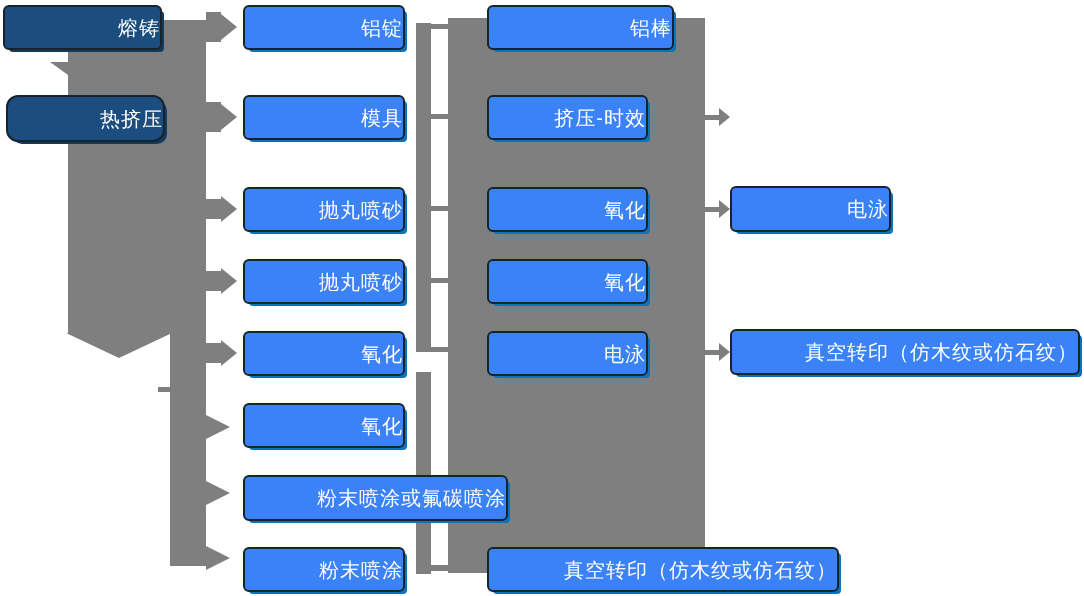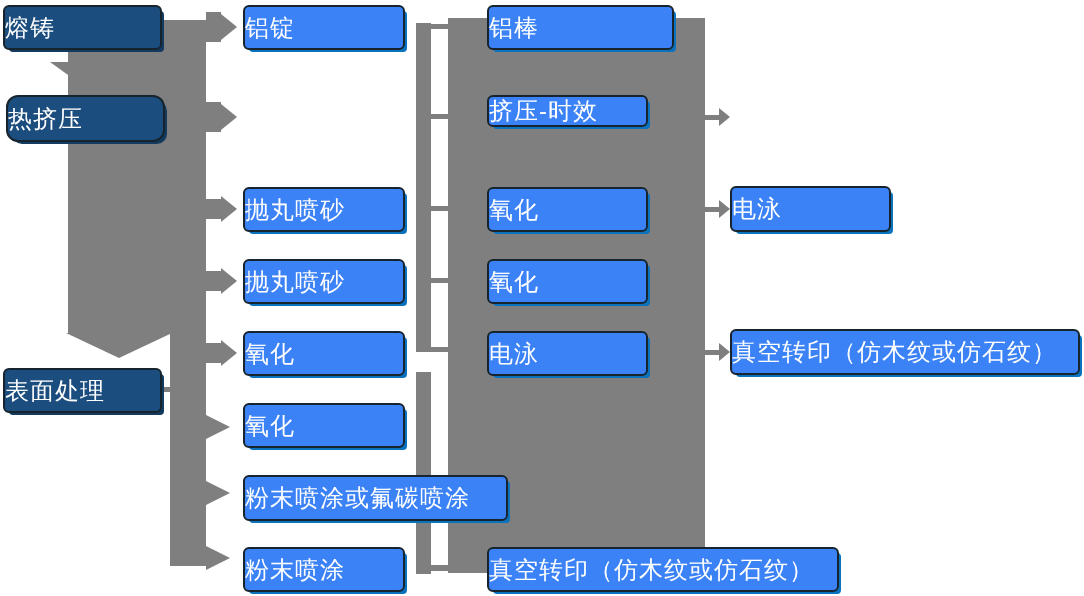--- a/index.html
+++ b/index.html
@@ -1,20 +1,20 @@
 <!DOCTYPE html>
 <html><head>
 <meta charset="utf-8">
 <style>
   html,body{margin:0;padding:0;background:#ffffff;}
   body{font-family:"Liberation Sans","DejaVu Sans",sans-serif;}
   .canvas{position:relative;width:1084px;height:596px;background:#ffffff;overflow:hidden;}
   .box{
-    position:absolute;display:flex;align-items:center;justify-content:flex-start;
-    color:#ffffff;font-size:24px;line-height:1;letter-spacing:1px;
+    position:absolute;display:flex;align-items:center;justify-content:flex-end;
+    color:#ffffff;font-size:20px;line-height:1;letter-spacing:1px;
     border:2px solid #17242e;border-radius:6px;box-sizing:border-box;
     z-index:2;white-space:nowrap;
   }
   .stage{background:#1b4e7e;box-shadow:4px 4px 0 -2px #19filler;}
   .stage{background:#1b4e7e;box-shadow:4px 4px 0 -2px #133b60;}
   .node{background:#3b82f6;box-shadow:4px 4px 0 -2px #0b72be;}
   .conn{position:absolute;background:#7f7f7f;z-index:1;}
   .tri{position:absolute;width:0;height:0;border-style:solid;z-index:1;}
   .tri-r{border-color:transparent;border-left-color:#7f7f7f;}
   .tri-d{border-color:transparent;border-top-color:#7f7f7f;}
@@ -68,26 +68,26 @@
   <div class="tri tri-r" style="left:719px;top:200px;border-width:9px 0 9px 11px;"></div>
   <div class="conn" style="left:705px;top:350px;width:14px;height:5px;"></div>
   <div class="tri tri-r" style="left:719px;top:343px;border-width:9px 0 9px 11px;"></div>
 
   <div class="box stage" style="left:3px;top:5px;width:159px;height:45px;">
     <span>熔铸</span>
   </div>
   <div class="box stage" style="left:6px;top:95px;width:159px;height:47px;border-radius:12px;">
     <span>热挤压</span>
   </div>
-  <div class="box stage" style="left:3px;top:368px;width:159px;height:45px;">
-    <span>表面处理</span>
-  </div>
 
   <div class="box node" style="left:243px;top:5px;width:162px;height:45px;">
     <span>铝锭</span>
+  </div>
+  <div class="box node" style="left:243px;top:95px;width:162px;height:45px;">
+    <span>模具</span>
   </div>
   <div class="box node" style="left:243px;top:187px;width:162px;height:45px;">
     <span>抛丸喷砂</span>
   </div>
   <div class="box node" style="left:243px;top:259px;width:162px;height:45px;">
     <span>抛丸喷砂</span>
   </div>
   <div class="box node" style="left:243px;top:331px;width:162px;height:45px;">
     <span>氧化</span>
   </div>
@@ -97,21 +97,21 @@
   <div class="box node" style="left:243px;top:475px;width:265px;height:46px;">
     <span>粉末喷涂或氟碳喷涂</span>
   </div>
   <div class="box node" style="left:243px;top:547px;width:162px;height:45px;">
     <span>粉末喷涂</span>
   </div>
 
   <div class="box node" style="left:487px;top:5px;width:187px;height:45px;">
     <span>铝棒</span>
   </div>
-  <div class="box node" style="left:487px;top:95px;width:161px;height:32px;">
+  <div class="box node" style="left:487px;top:95px;width:161px;height:45px;">
     <span>挤压-时效</span>
   </div>
   <div class="box node" style="left:487px;top:187px;width:161px;height:45px;">
     <span>氧化</span>
   </div>
   <div class="box node" style="left:487px;top:259px;width:161px;height:45px;">
     <span>氧化</span>
   </div>
   <div class="box node" style="left:487px;top:331px;width:161px;height:45px;">
     <span>电泳</span>

